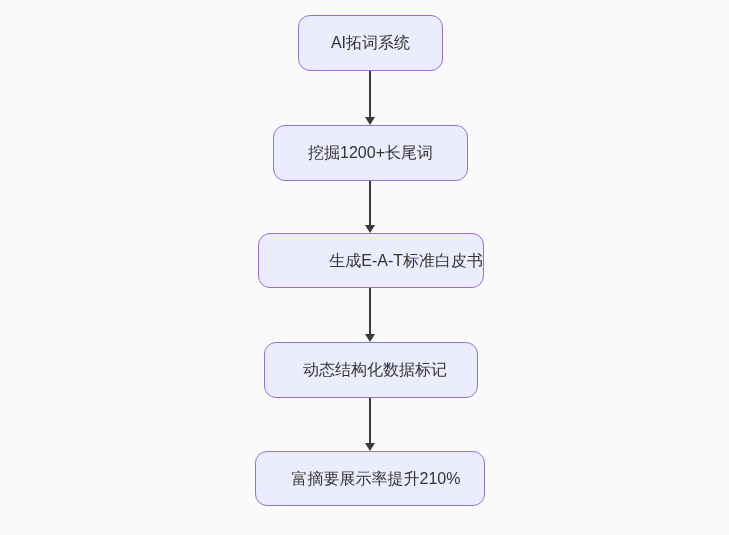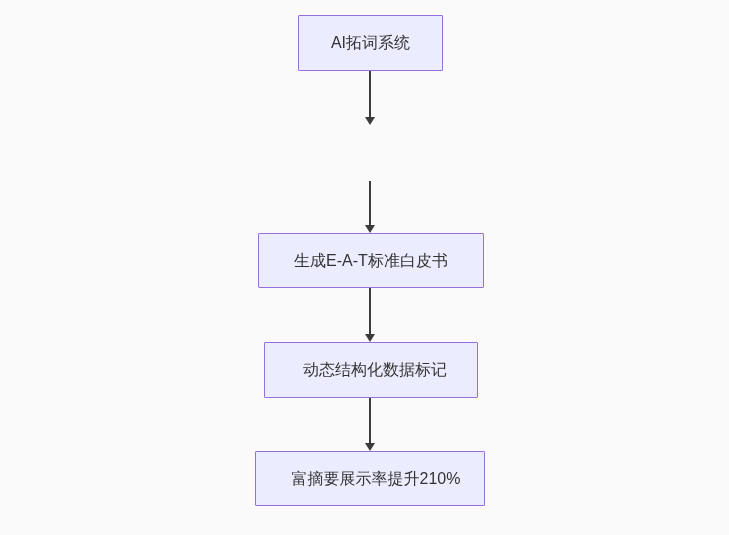--- a/index.html
+++ b/index.html
@@ -22,21 +22,21 @@
     height: 535px;
     background: var(--background);
   }
   .node {
     position: absolute;
     display: flex;
     align-items: center;
     justify-content: center;
     background: var(--node-fill);
     border: 1.5px solid var(--node-border);
-    border-radius: 1px;
+    border-radius: 12px;
   }
   .node-label {
     color: var(--text);
     font-size: 16px;
     line-height: 1.2;
     white-space: nowrap;
     text-align: center;
   }
   .edge {
     position: absolute;
@@ -71,27 +71,30 @@
 
   <div class="node" style="left:298px; top:15px; width:145px; height:56px;">
     <span class="node-label">AI拓词系统</span>
   </div>
 
   <div class="edge" style="left:370px; top:71px; height:54px;">
     <div class="edge-line"></div>
     <div class="edge-arrow"></div>
   </div>
 
+  <div class="node" style="left:273px; top:125px; width:195px; height:56px;">
+    <span class="node-label">挖掘1200+长尾词</span>
+  </div>
 
   <div class="edge" style="left:370px; top:181px; height:52px;">
     <div class="edge-line"></div>
     <div class="edge-arrow"></div>
   </div>
 
-  <div class="node" style="left:258px; top:233px; width:226px; height:55px;">
+  <div class="node" style="left:258px; top:233px; width:226px; height:55px;justify-content:flex-end;">
     <span class="node-label">生成E-A-T标准白皮书</span>
   </div>
 
   <div class="edge" style="left:370px; top:288px; height:54px;">
     <div class="edge-line"></div>
     <div class="edge-arrow"></div>
   </div>
 
   <div class="node" style="left:264px; top:342px; width:214px; height:56px;padding-left:8px;">
     <span class="node-label">动态结构化数据标记</span>

